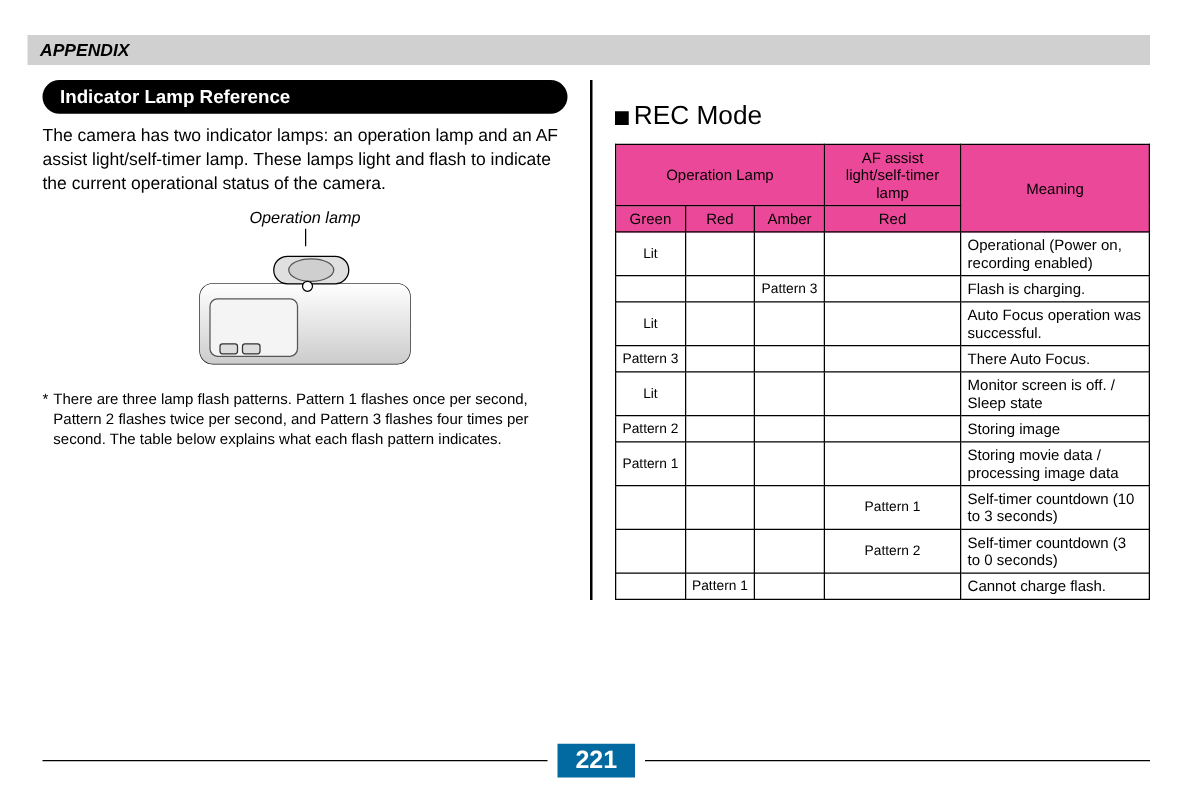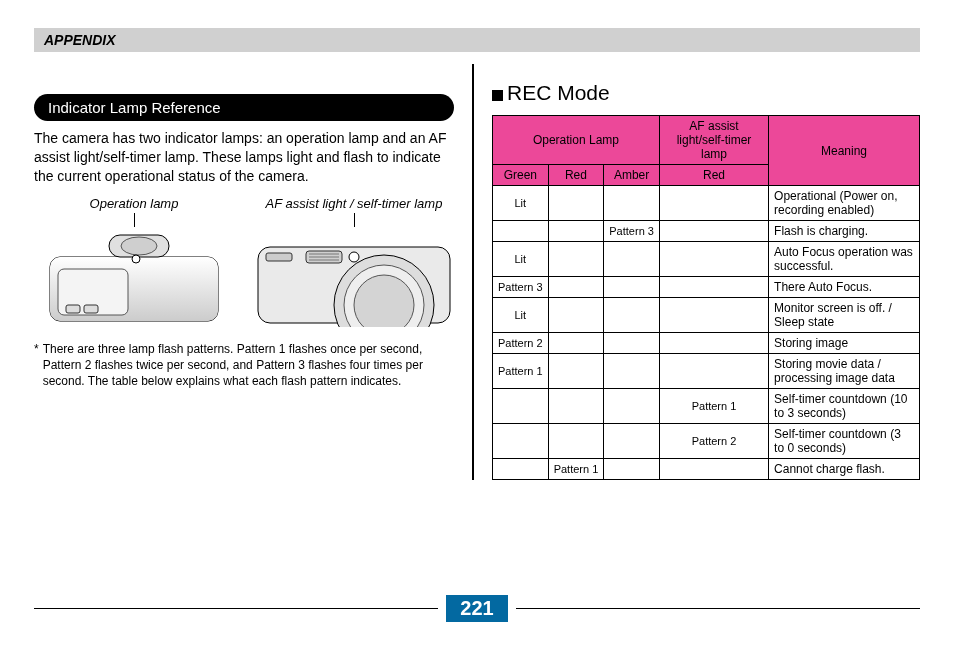--- a/index.html
+++ b/index.html
@@ -10,47 +10,46 @@
     height: 646px;
     position: relative;
     color: #000;
   }
   .appendix-bar {
     background: #d0d0d0;
     font-weight: bold;
     font-size: 14px;
     font-style: italic;
     padding: 4px 10px;
-    margin: 28px 34px 6px 34px;
+    margin: 28px 34px 6px 22px;
   }
   .columns {
     display: flex;
     padding: 6px 34px 0 34px;
     gap: 18px;
   }
   .col {
     flex: 1;
     min-width: 0;
   }
   .col-left { flex: 0 0 420px; }
   .col-right { flex: 1; }
   .divider {
     width: 0;
     border-left: 2px solid #000;
     align-self: stretch;
   }
   .section-pill {
     background: #000;
     color: #fff;
-    font-weight: normal;
+    font-weight: bold;
     font-size: 15px;
     border-radius: 14px;
     padding: 5px 14px;
     display: block;
-    margin-top: 30px;
   }
   .body-text {
     font-size: 14px;
     line-height: 1.35;
     margin: 8px 0 10px 0;
   }
   .diagram-row {
     display: flex;
     gap: 20px;
     margin-top: 4px;
@@ -152,36 +151,20 @@
           <ellipse cx="95" cy="19" rx="18" ry="9" fill="#cfcfcf" stroke="#555"></ellipse>
           <circle cx="92" cy="32" r="4" fill="#fff" stroke="#000"></circle>
           <defs>
             <linearGradient id="g1" x1="0" x2="0" y1="0" y2="1">
               <stop offset="0" stop-color="#fff"></stop>
                 <stop offset="1" stop-color="#ccc"></stop>
             </linearGradient>
           </defs>
         </svg>
       </div>
-      <div class="diagram-block">
-        <div class="diagram-caption">AF assist light / self-timer lamp</div>
-        <div class="pointer-line"></div>
-        <svg class="cam" width="200" height="100" viewBox="0 0 200 100">
-          <rect x="4" y="20" width="192" height="76" rx="12" fill="#eaeaea" stroke="#000"></rect>
-          <circle cx="130" cy="78" r="50" fill="#ddd" stroke="#000"></circle>
-          <circle cx="130" cy="78" r="40" fill="#eee" stroke="#555"></circle>
-          <circle cx="130" cy="78" r="30" fill="#d4d4d4" stroke="#555"></circle>
-          <circle cx="100" cy="30" r="5" fill="#fff" stroke="#000"></circle>
-          <rect x="52" y="24" width="36" height="12" rx="3" fill="#d0d0d0" stroke="#333"></rect>
-          <line x1="55" y1="27" x2="85" y2="27" stroke="#777"></line>
-            <line x1="55" y1="30" x2="85" y2="30" stroke="#777"></line>
-            <line x1="55" y1="33" x2="85" y2="33" stroke="#777"></line>
-          <rect x="12" y="26" width="26" height="8" rx="2" fill="#ccc" stroke="#333"></rect>
-        </svg>
-      </div>
     </div>
 
     <div class="footnote">
       <span class="ast">*</span>
       <span>There are three lamp flash patterns. Pattern 1 flashes once per second, Pattern 2 flashes twice per second, and Pattern 3 flashes four times per second. The table below explains what each flash pattern indicates.</span>
     </div>
   </div>
 
   <div class="divider"></div>
 

